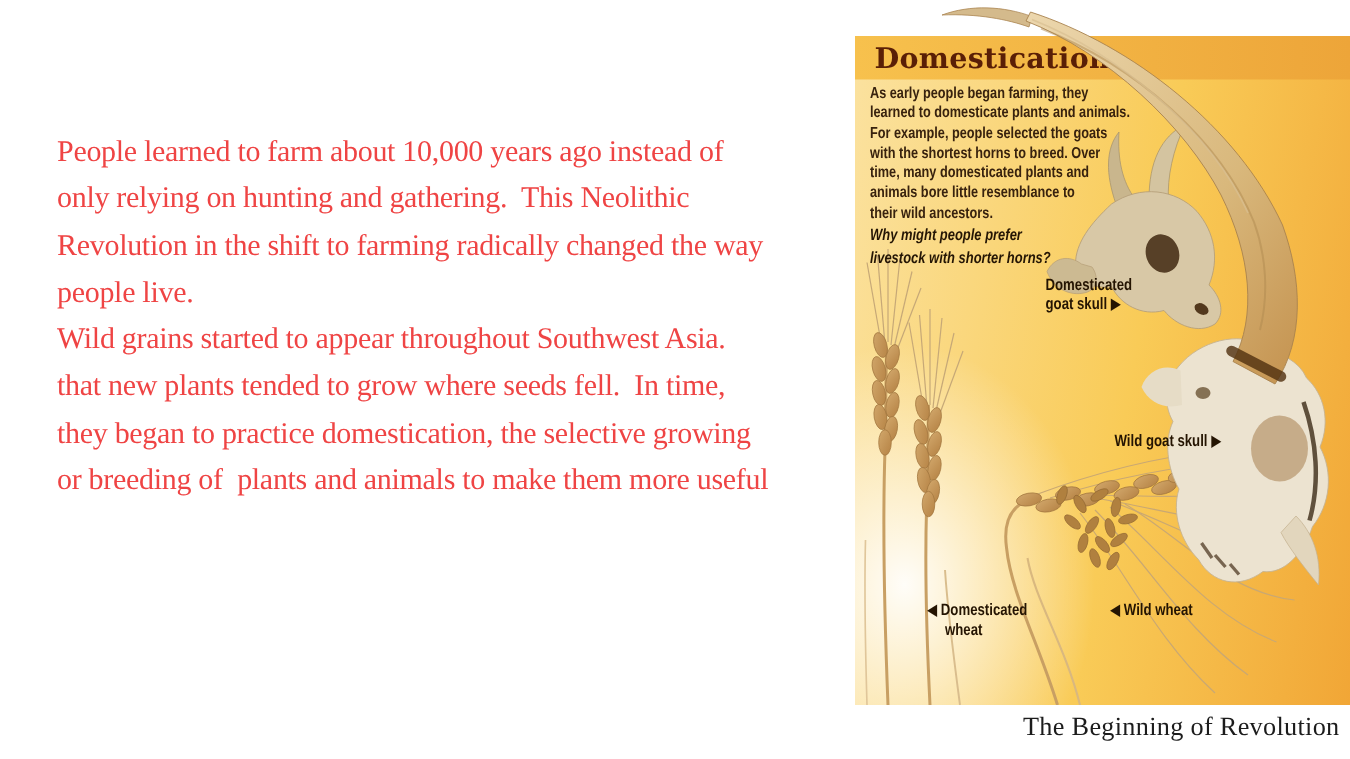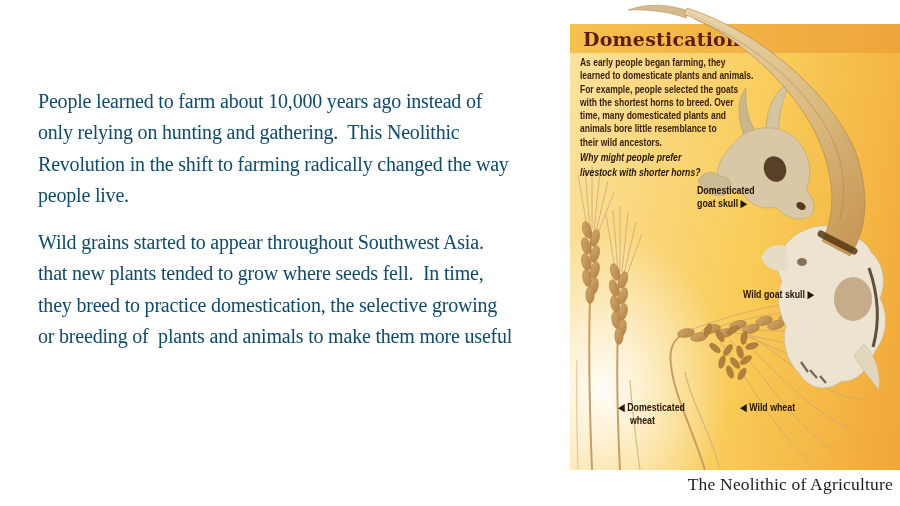--- a/index.html
+++ b/index.html
@@ -6,23 +6,23 @@
   .slide {
     position:relative; width:900px; height:506px; background:#ffffff;
     overflow:hidden; font-family:"Liberation Serif", serif;
   }
 
   
   .title {
     position:absolute; left:38px; top:22px;
     font-size:31px; font-weight:bold; color:#121212; letter-spacing:.4px;
   }
-  .body-text { position:absolute; left:38px; top:86px; color:#0c4a6e; }
+  .body-text { position:absolute; left:38px; top:86px; color:#ef4444; }
   .para .line { white-space:pre; font-size:20px; line-height:31.3px; letter-spacing:-0.2px; }
-  .para2 { margin-top:16px; }
+  .para2 { }
 
   
   .panel { position:absolute; left:570px; top:0; width:330px; height:470px; }
   .panel-bg {
     position:absolute; left:0; top:24px; width:330px; height:446px;
     background:
       radial-gradient(ellipse 62% 58% at 10% 82%, rgba(255,255,255,.95), rgba(255,255,255,0) 62%),
       linear-gradient(100deg, #fbe2a0 0%, #f9cb57 55%, #f1a636 100%);
   }
   .panel-band {
@@ -69,21 +69,21 @@
   <div class="body-text">
     <div class="para para1">
         <div class="line">People learned to farm about 10,000 years ago instead of</div>
         <div class="line">only relying on hunting and gathering.  This Neolithic</div>
         <div class="line">Revolution in the shift to farming radically changed the way</div>
         <div class="line">people live.</div>
       </div>
     <div class="para para2">
         <div class="line">Wild grains started to appear throughout Southwest Asia.</div>
         <div class="line">that new plants tended to grow where seeds fell.  In time,</div>
-        <div class="line">they breed to practice domestication, the selective growing</div>
+        <div class="line">they began to practice domestication, the selective growing</div>
         <div class="line">or breeding of  plants and animals to make them more useful</div>
       </div>
   </div>
 
   <div class="panel">
     <div class="panel-bg"></div>
     <div class="panel-band">
       <span class="panel-band-title">Domestication</span>
     </div>
 
@@ -255,15 +255,15 @@
     </div>
     <div class="panel-label" style="left:48px; top:401px;">
       <div class="line">◀ Domesticated</div>
       <div class="line indent">wheat</div>
     </div>
     <div class="panel-label" style="left:170px; top:401px;">
       <div class="line">◀ Wild wheat</div>
     </div>
   </div>
 
-  <div class="caption">The Neolithic of  Agriculture</div>
+  <div class="caption">The Beginning of  Revolution</div>
 
 </div>
 
 </body></html>

